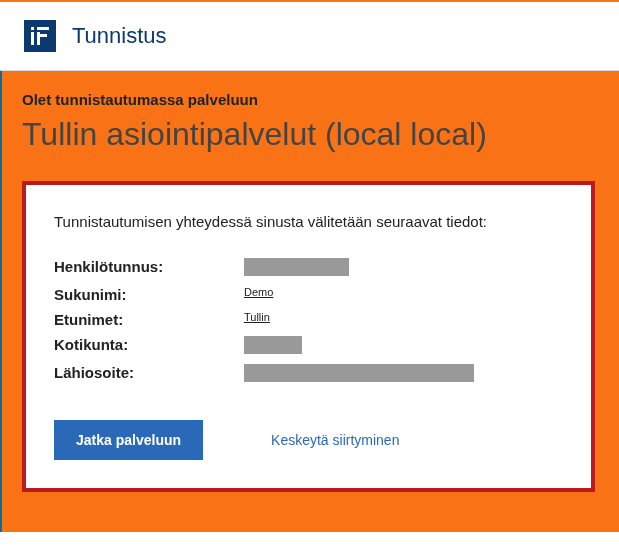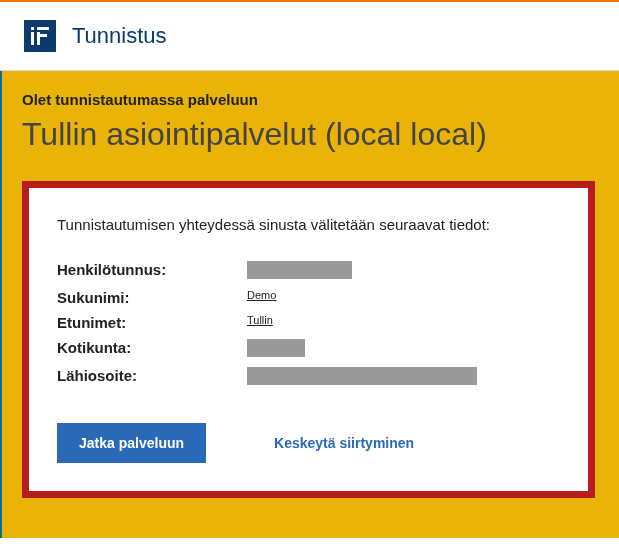--- a/index.html
+++ b/index.html
@@ -33,39 +33,39 @@
     .logo-icon svg {
       width: 18px;
       height: 18px;
     }
     .brand-text {
       font-size: 22px;
       color: #0a3a6e;
       font-weight: 400;
     }
     .main-content {
-      background: #eab308;
+      background: #f97316;
       padding: 20px 24px 40px 20px;
       border-left: 2px solid #0a6c9d;
     }
     .intro-text {
       font-size: 15px;
       font-weight: 700;
       color: #222;
       margin-bottom: 8px;
     }
     .page-title {
       font-size: 32px;
       font-weight: 300;
       color: #444;
       margin-bottom: 28px;
     }
     .info-card {
       background: #fff;
-      border: 7px solid #b91c1c;
+      border: 4px solid #b91c1c;
       padding: 28px 28px 28px 28px;
     }
     .info-desc {
       font-size: 15px;
       color: #222;
       margin-bottom: 28px;
     }
     .info-table {
       margin-bottom: 36px;
     }
@@ -102,21 +102,21 @@
       color: #fff;
       border: none;
       padding: 12px 22px;
       font-size: 14px;
       font-weight: 700;
       cursor: pointer;
     }
     .btn-link {
       color: #2a69b8;
       font-size: 14px;
-      font-weight: 700;
+      font-weight: 400;
       text-decoration: none;
       cursor: pointer;
     }
   </style>
 </head>
 <body>
 
 <div class="header">
   <div class="logo-icon">
     <svg viewBox="0 0 18 18" fill="none">

